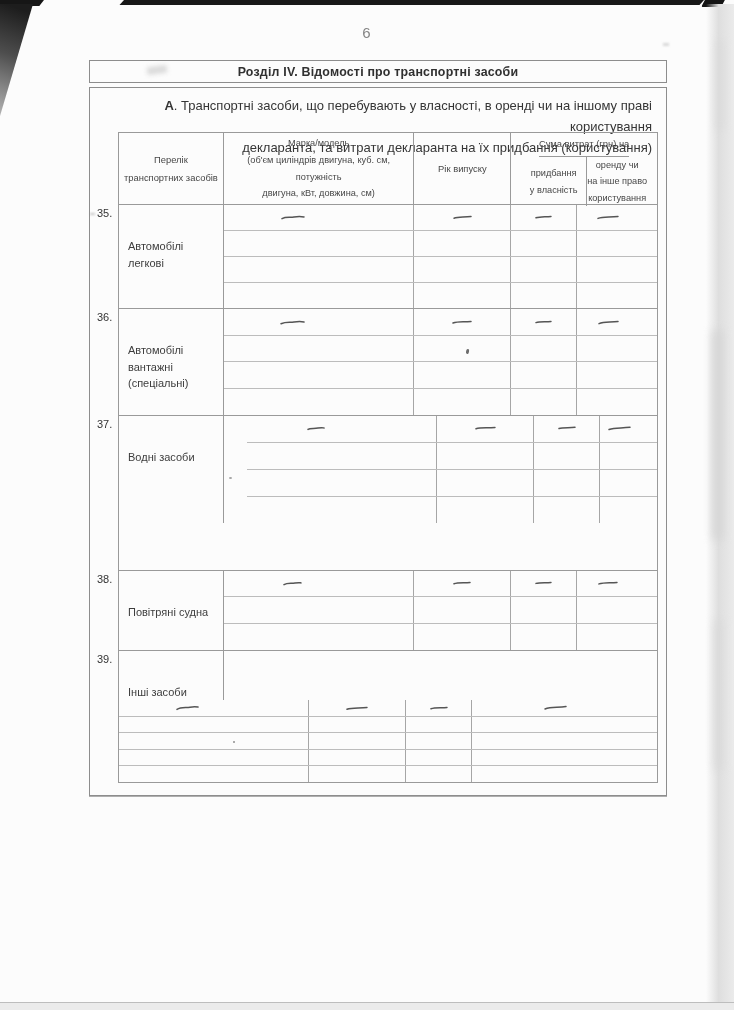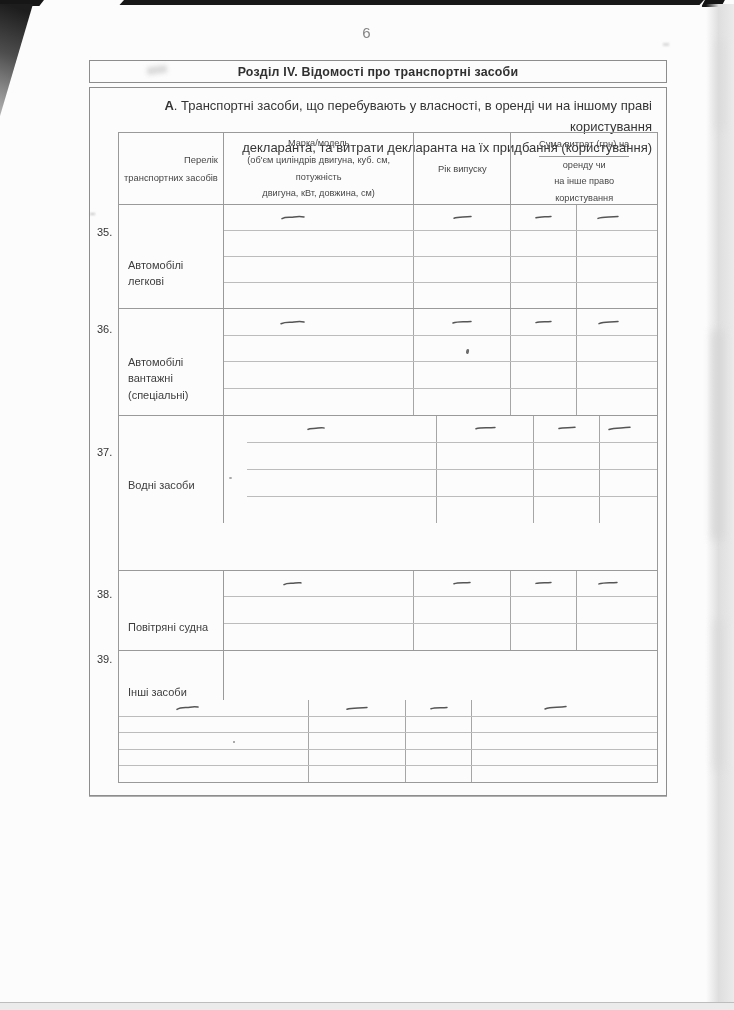--- a/index.html
+++ b/index.html
@@ -42,37 +42,37 @@
                font-size:13px; line-height:1.62; color:#353535; }
   .subtitle b { font-weight:bold; }
   .subtitle .st-text { white-space:pre-line; }
 
   
   .tbl { position:absolute; left:28px; top:44px; width:540px; height:651px;
          border:1px solid #9a9a9a; display:flex; flex-direction:column; font-size:9.4px; color:#474747; }
   .thead { display:flex; height:71px; flex:none; }
   .th { border-right:1px solid #9a9a9a; display:flex; flex-direction:column;
         align-items:center; justify-content:center; text-align:center; white-space:pre-line; line-height:1.85; }
-  .th-list  { width:105px;text-align:right; }
+  .th-list  { width:105px; }
   .th-make  { width:191px; font-size:9.2px; line-height:1.8; }
   .th-year  { width:97px; }
   .th-costs { width:146px; border-right:none; display:flex; flex-direction:column; padding:0; }
   .th-costs-top { height:26px; flex:none; border-bottom:1px solid #9a9a9a;
                   display:flex; align-items:center; justify-content:center; }
   .th-costs-bottom { flex:1; display:flex; }
   .th-sub { display:flex; align-items:center; justify-content:center; text-align:center;
             white-space:pre-line; line-height:1.75; font-size:9.2px; }
   .th-purchase { width:66px; border-right:1px solid #9a9a9a; }
   .th-rent { flex:1; }
 
   .row-block { display:flex; border-top:1px solid #9a9a9a; }
   .rb-35 { height:113px; } .rb-36 { height:115px; } .rb-37 { height:117px;gap:23px; }
   .rb-38 { height:87px;margin-top:47px;  } .rb-39 { height:143px;flex-direction:column; }
   .label-cell { width:105px; flex:none; border-right:1px solid #9a9a9a;
-                display:flex; align-items:center; padding-left:9px; }
+                display:flex; padding-left:9px; }
   .label-inner { position:relative; font-size:11px; line-height:1.5; color:#3d3d3d; white-space:pre-line; }
   .row-num { position:absolute; left:-31px; top:0; font-size:11px; color:#343434; }
   .cells { flex:1; display:flex; flex-direction:column; }
   .sr { flex:1; display:flex; }
   .sr + .sr { border-top:1px solid #bcbcbc; }
   .c { display:flex; align-items:center; justify-content:center; }
   .c2 { width:190px; border-right:1px solid #a6a6a6; }
   .c3 { width:97px;  border-right:1px solid #a6a6a6; }
   .c4 { width:66px;  border-right:1px solid #a6a6a6; }
   .c5 { flex:1; }
@@ -117,20 +117,22 @@
       <div class="thead">
         <div class="th th-list">Перелік
 транспортних засобів</div>
         <div class="th th-make">Марка/модель
 (об'єм циліндрів двигуна, куб. см, потужність
 двигуна, кВт, довжина, см)</div>
         <div class="th th-year">Рік випуску</div>
         <div class="th th-costs">
           <div class="th-costs-top">Сума витрат (грн) на</div>
           <div class="th-costs-bottom">
+            <div class="th-sub th-purchase">придбання
+у власність</div>
             <div class="th-sub th-rent">оренду чи
 на інше право
 користування</div>
           </div>
         </div>
       </div>
 
       <div class="row-block rb-35">
         <div class="label-cell">
           <div class="label-inner">

